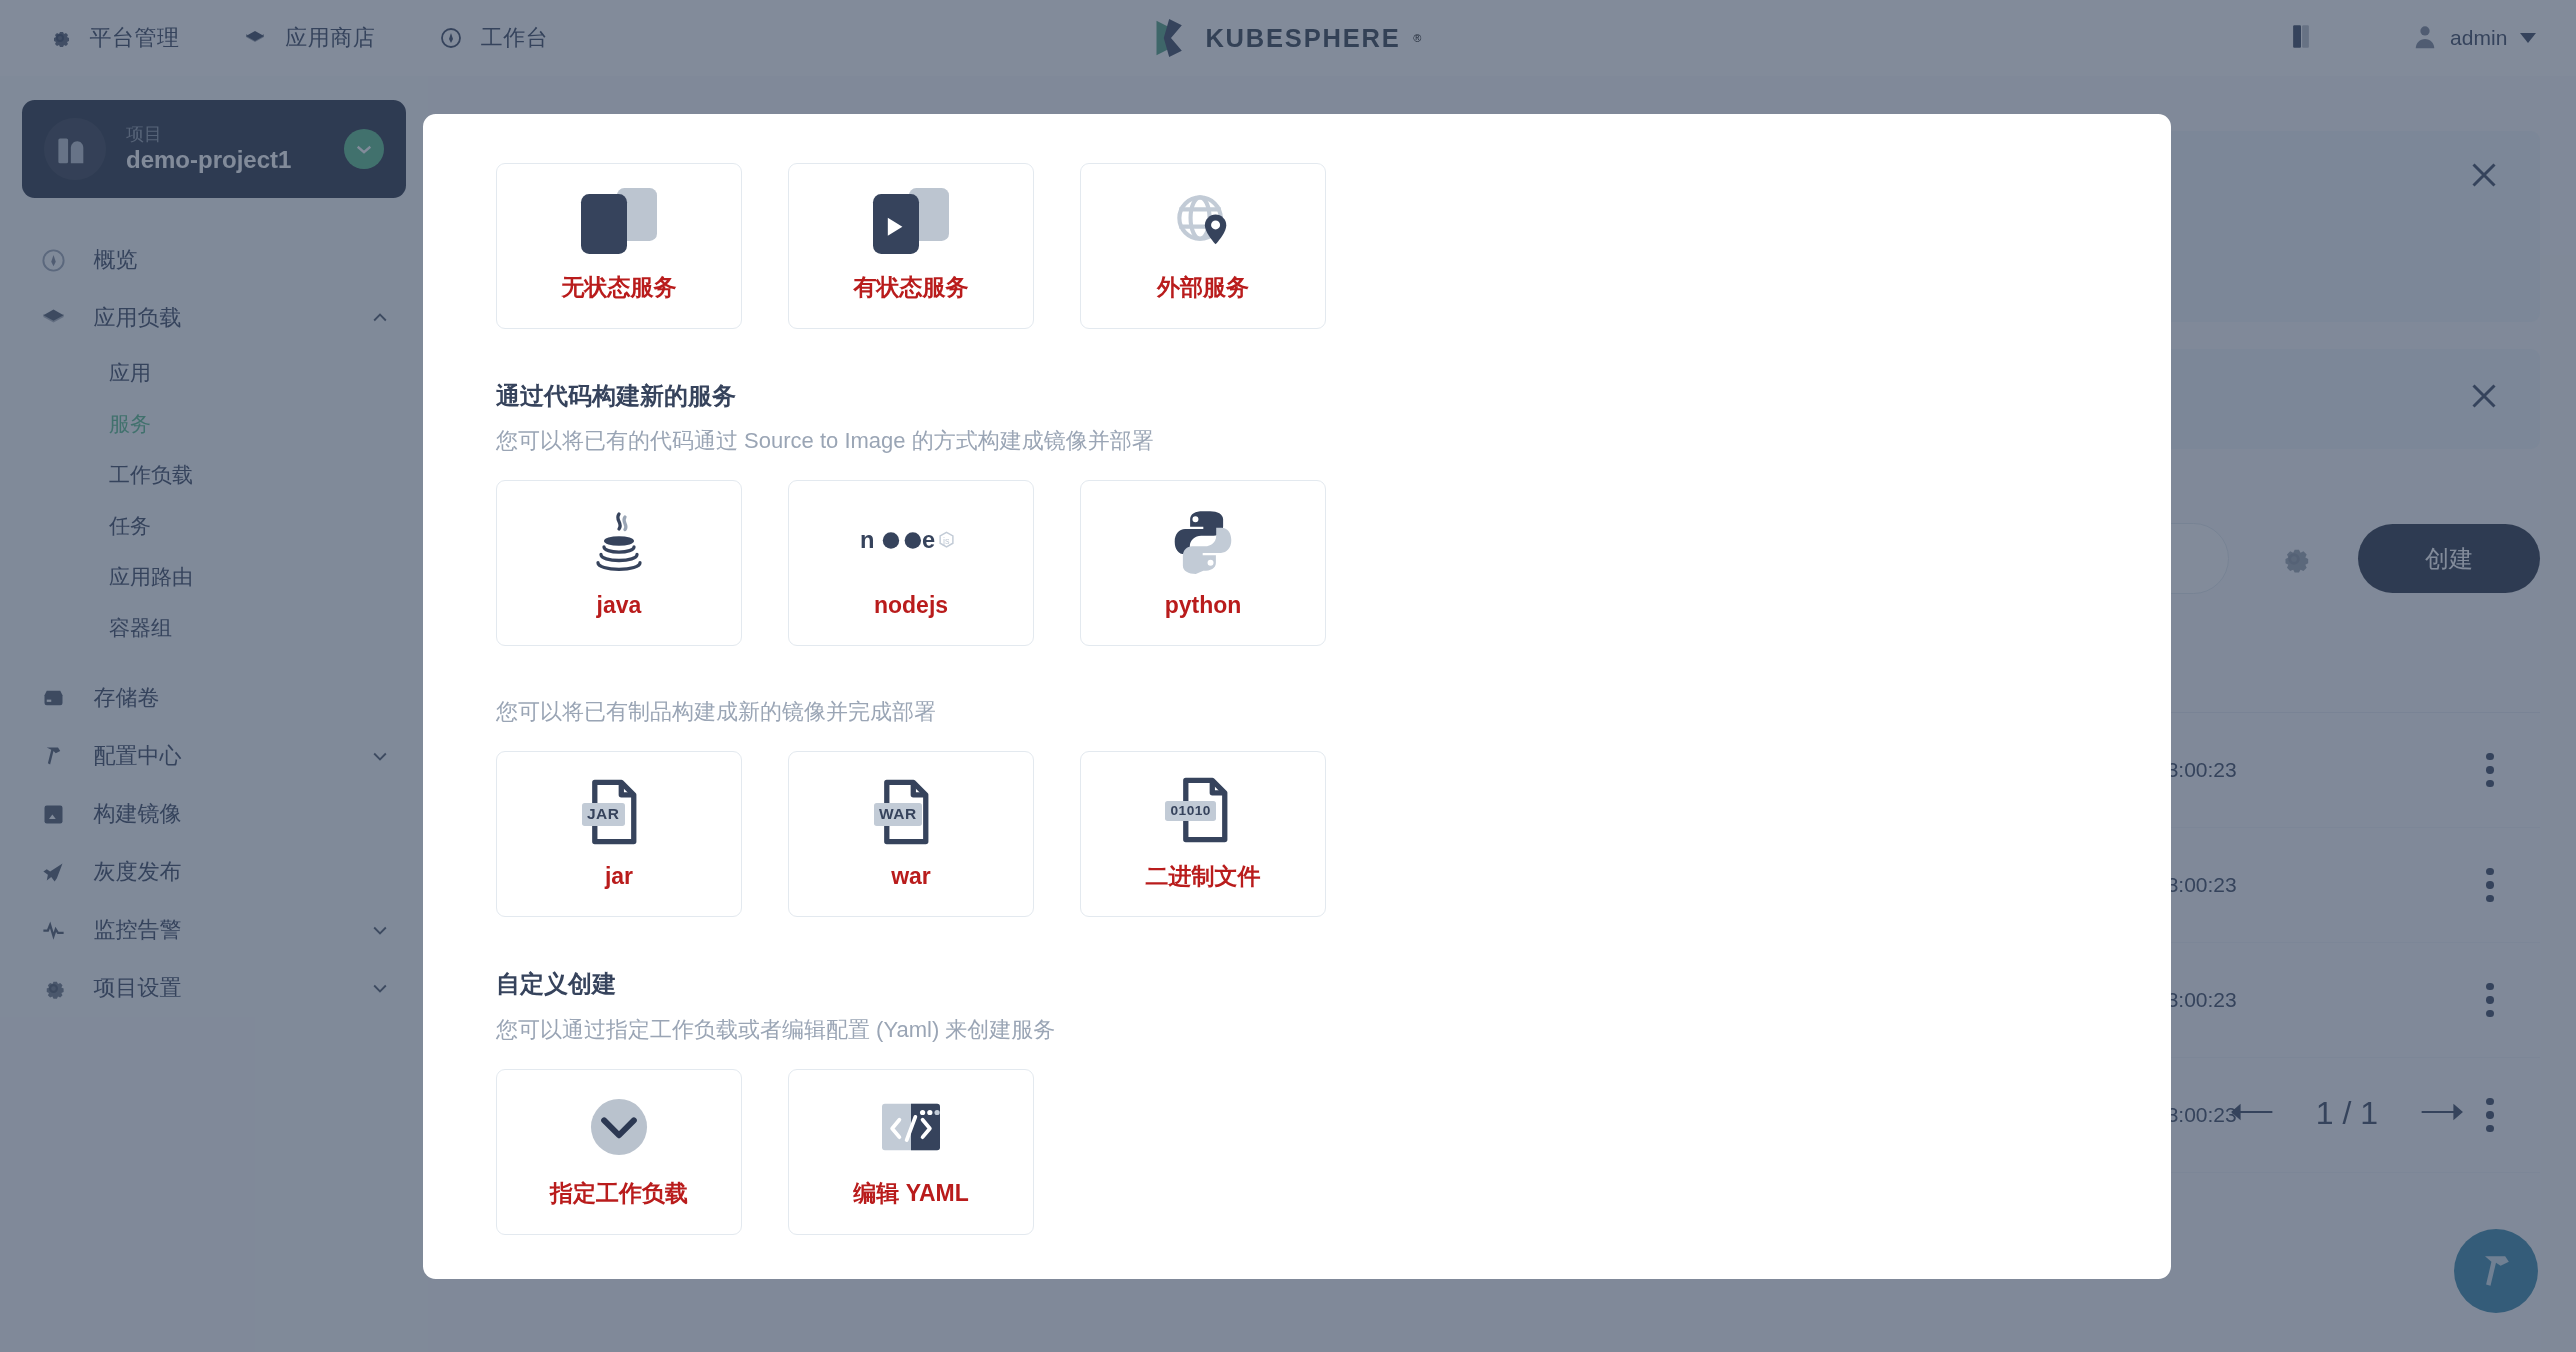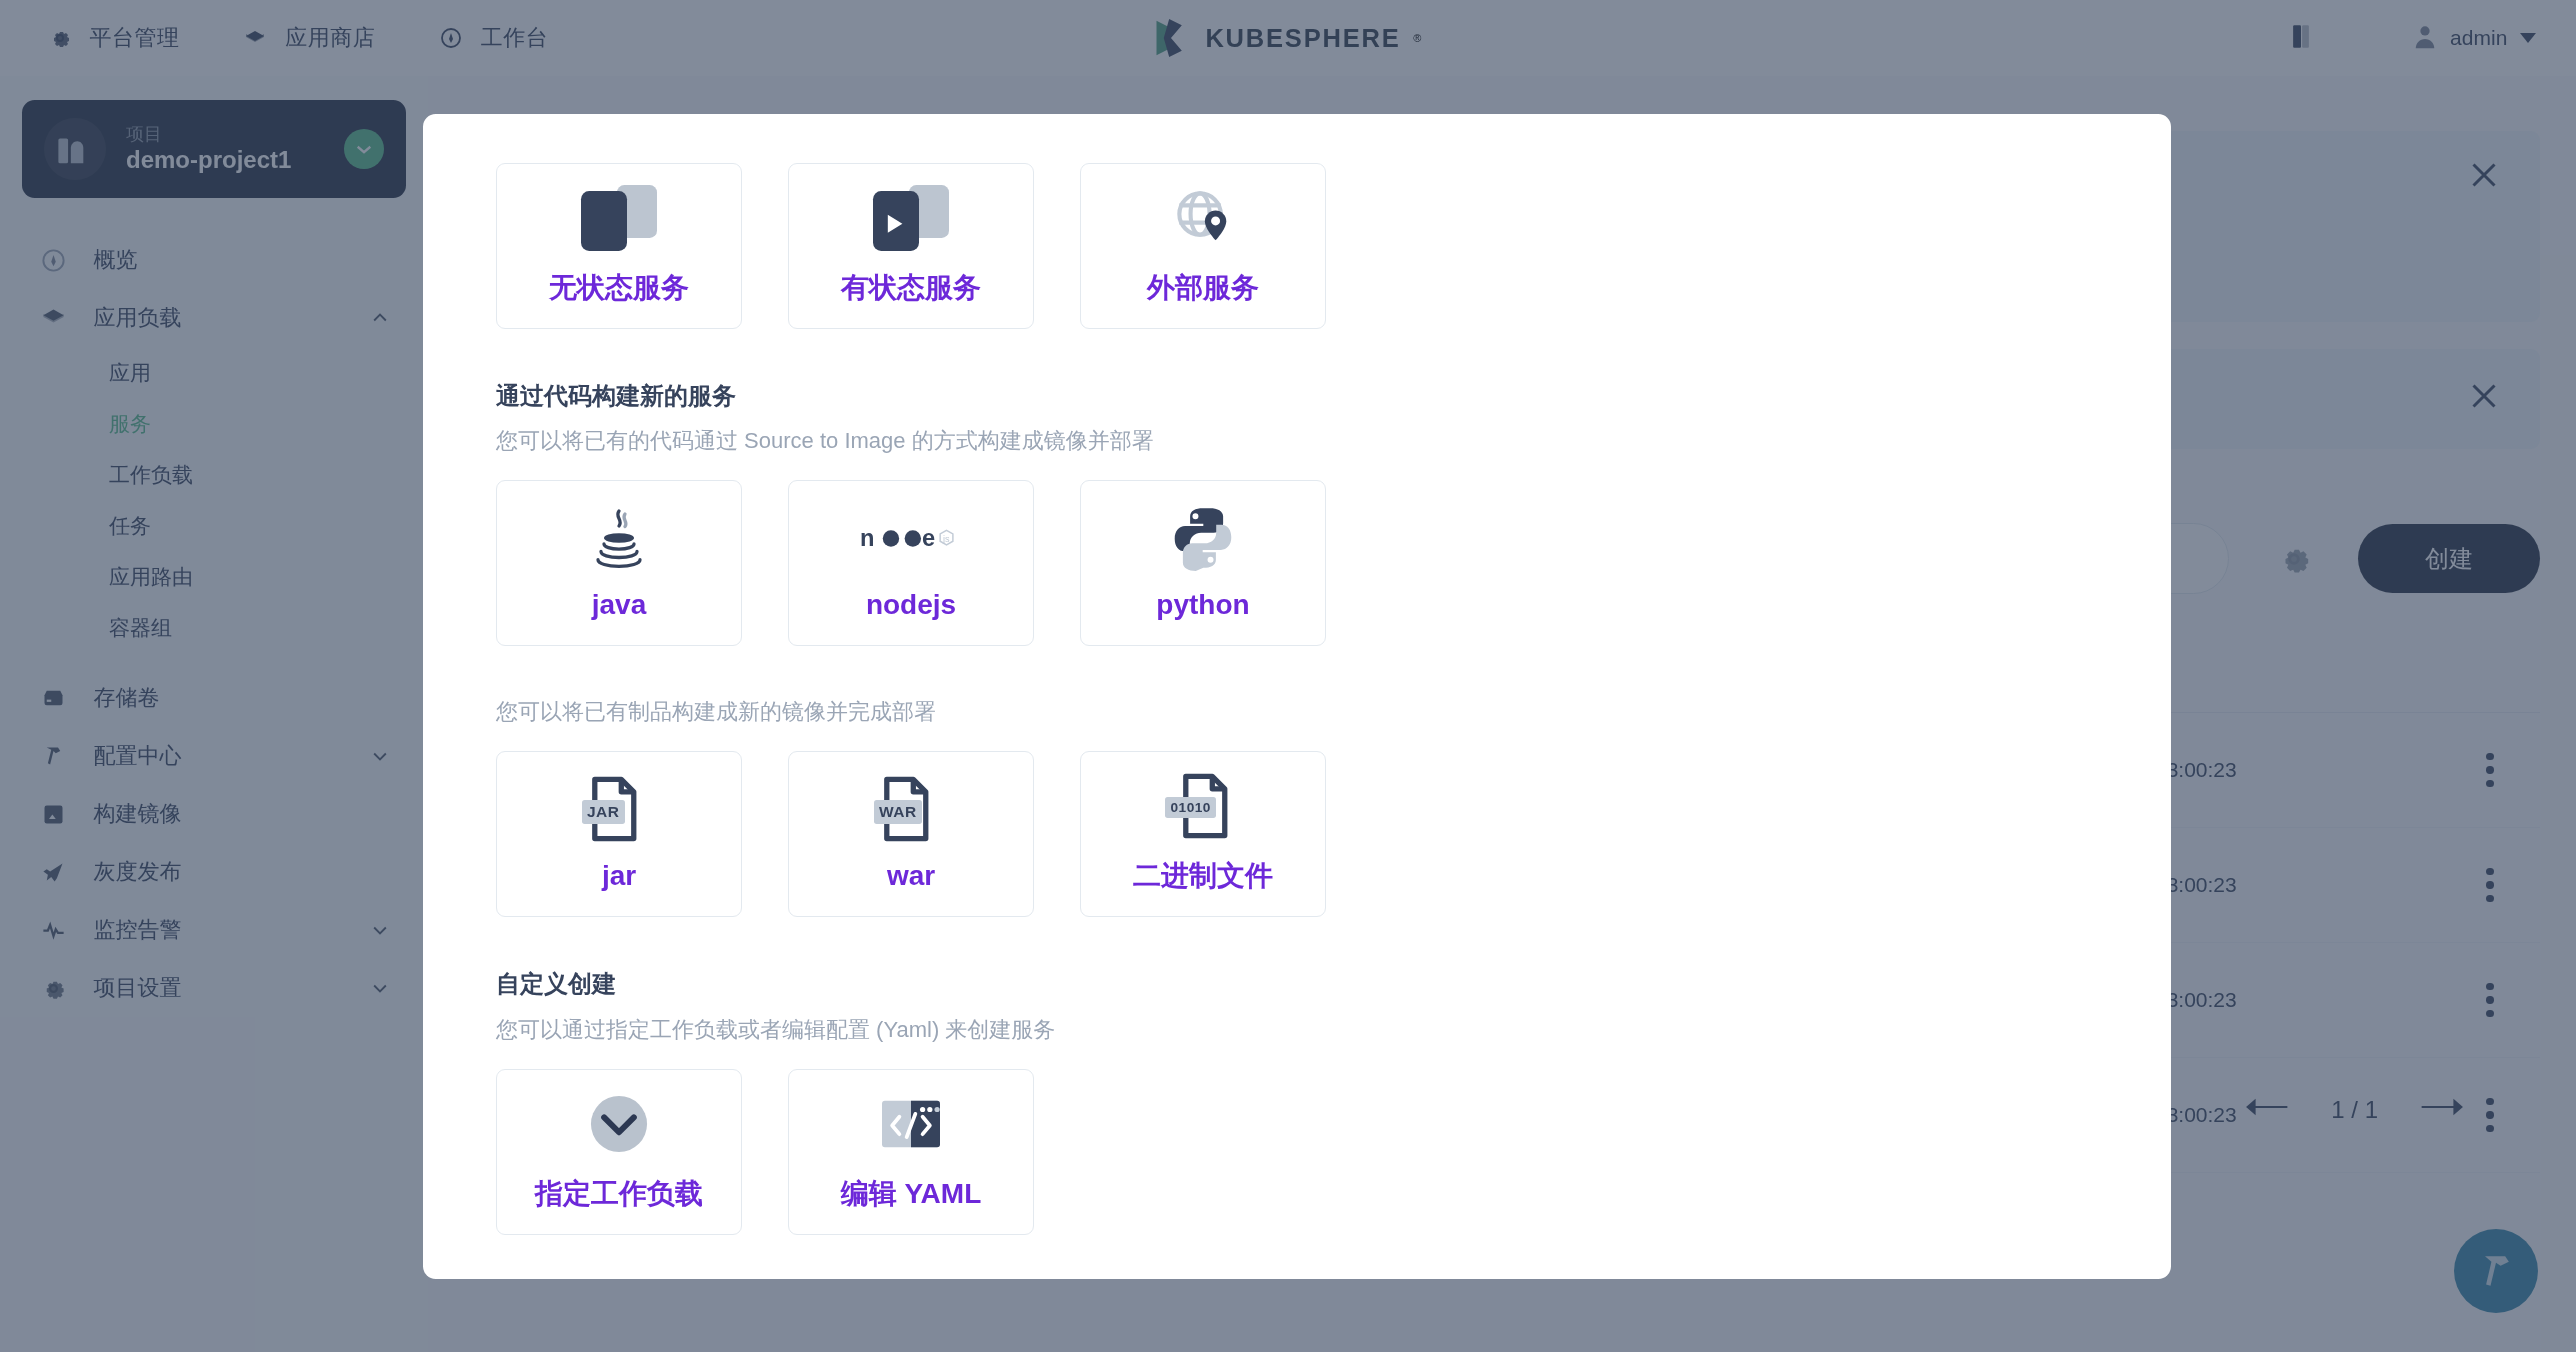--- a/index.html
+++ b/index.html
@@ -123,21 +123,21 @@
     border-bottom: 0.9px solid #eef2f6; font-size: 21px; color: #36435c;
   }
   .td { padding: 0 18px; }
   .td.c1 { flex: 2.3; } .td.c2 { flex: 1.6; } .td.c3 { flex: 1.5; } .td.c4 { flex: 1.4; }
   .td.c5 { width: 100px; display: flex; justify-content: center; cursor: pointer; }
   .dots { display: flex; flex-direction: column; gap: 6.4px; }
   .dots i { width: 7.3px; height: 7.3px; border-radius: 50%; background: #36435c; display: block; }
   .pager {
     position: absolute; top: 1019px; right: 109px;
     display: flex; align-items: center; gap: 40px;
-    font-size: 24px; color: #36435c;
+    font-size: 32px; color: #36435c;
   }
   .pager-arrow { cursor: pointer; }
   .fab {
     position: absolute; right: 38px; bottom: 40px;
     width: 84px; height: 84px; border-radius: 50%; background: #3385a8;
     display: flex; align-items: center; justify-content: center; cursor: pointer;
   }
 
   
   .overlay {
@@ -152,21 +152,21 @@
   .modal-inner { padding: 36px 73px 0 73px; }
 
   .card-row { display: flex; gap: 46px; margin-top: 12.7px; }
   .type-card {
     width: 246px; height: 166px; background: #ffffff;
     border: 0.9px solid #e3e9ef; border-radius: 9px;
     display: flex; flex-direction: column; align-items: center; justify-content: center;
     gap: 18px; cursor: pointer;
   }
   .card-icon { height: 66px; display: flex; align-items: center; justify-content: center; }
-  .card-label { font-size: 28px; color: #6d28d9; font-weight: bold; }
+  .card-label { font-size: 23px; color: #b91c1c; font-weight: bold; }
 
   .section-head { margin-top: 51px; }
   .section-title { font-size: 24px; color: #36435c; font-weight: bold; }
   .section-desc { font-size: 22px; color: #9aa5b5; margin-top: 14.6px; }
 
   
   .stack-back {
     position: absolute; right: 0; top: 0; width: 40px; height: 53px;
     background: #bcc5d0; border-radius: 7.3px;
   }

